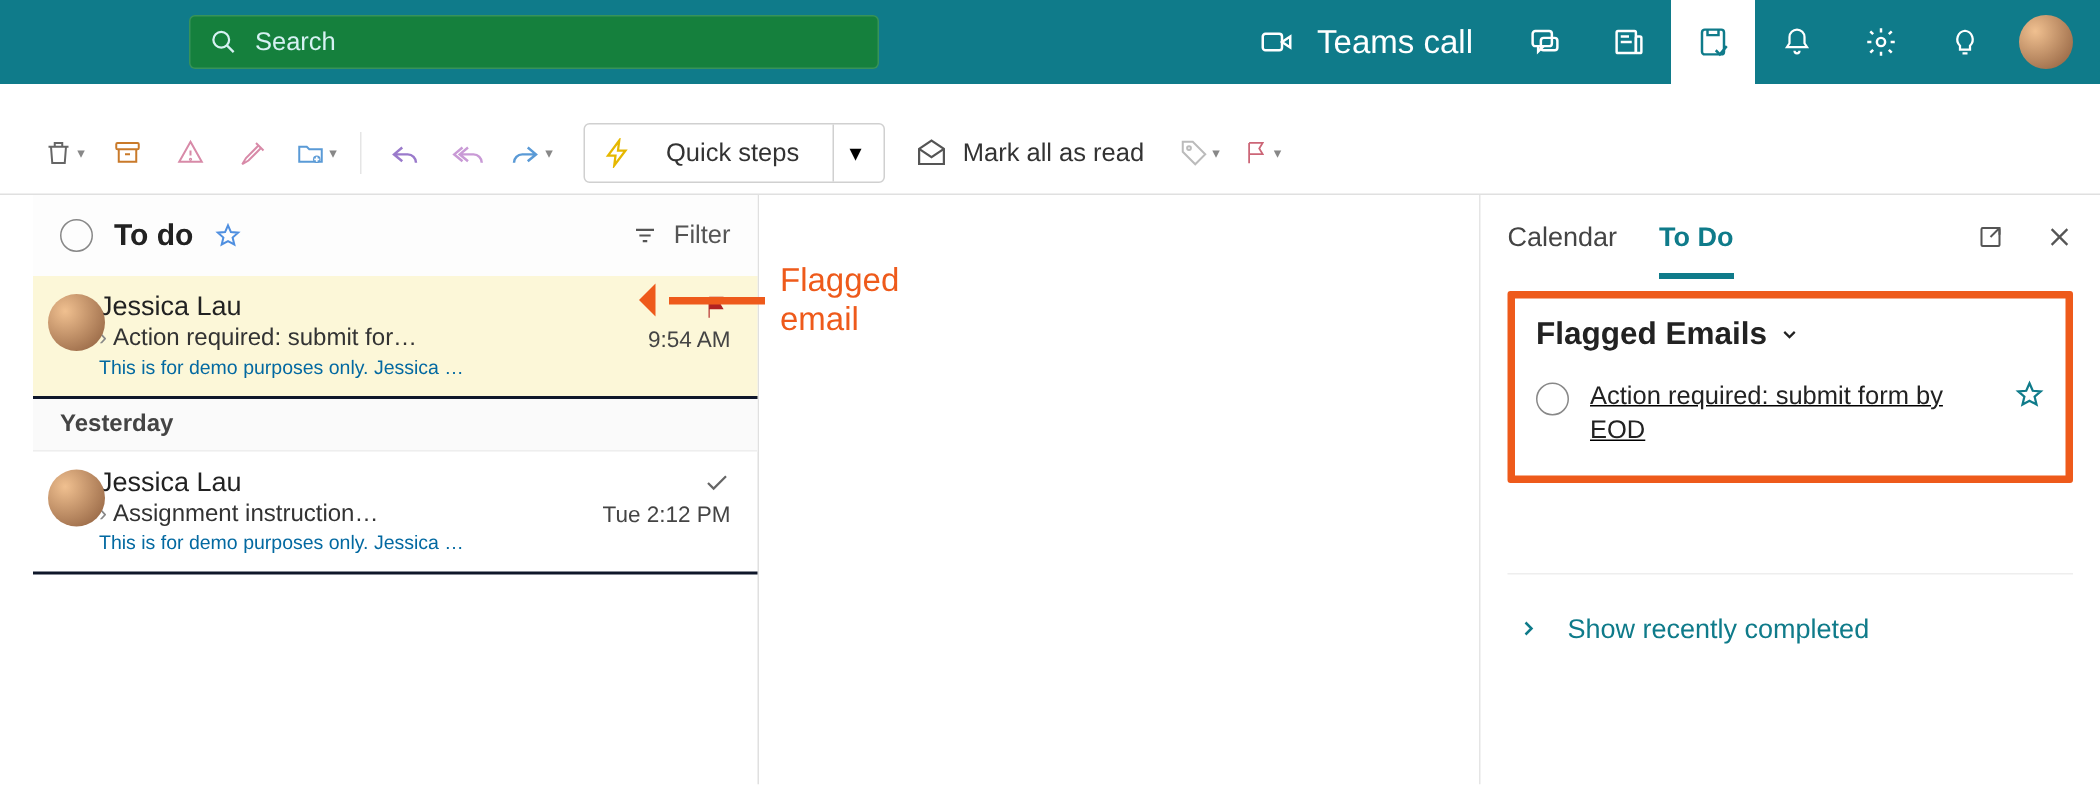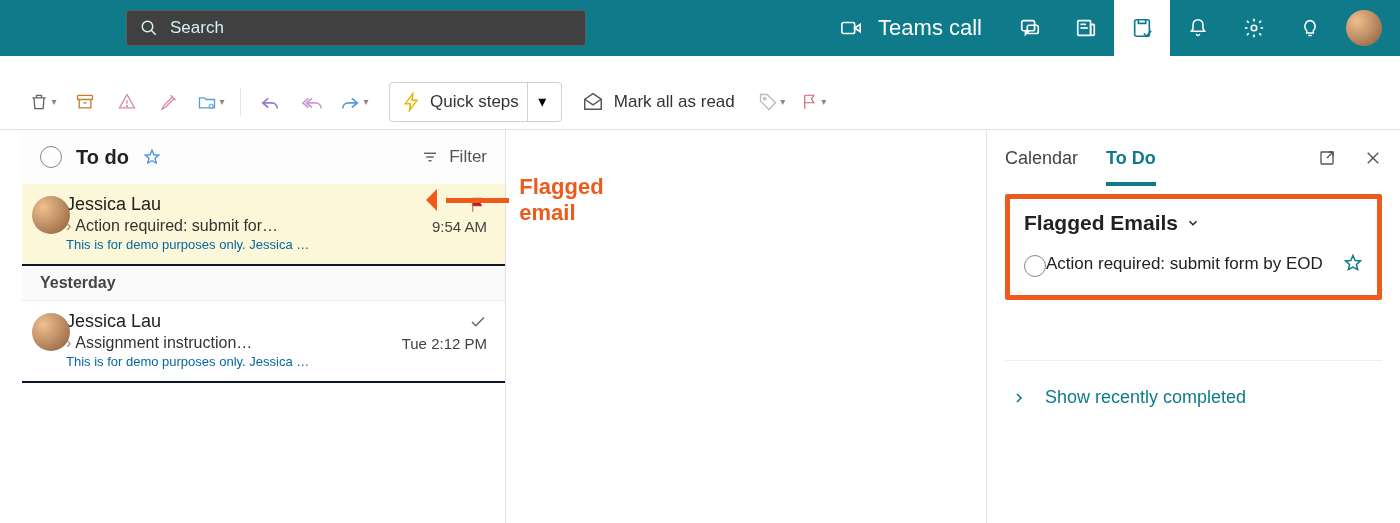--- a/index.html
+++ b/index.html
@@ -1,34 +1,34 @@
 <!DOCTYPE html>
 <html><head>
 <meta charset="utf-8">
 <style>
   * { box-sizing: border-box; margin: 0; padding: 0; font-family: "Segoe UI", Arial, sans-serif; }
   html, body { width: 1400px; height: 523px; overflow: hidden; background: #fff; }
 
   
   .topbar { height: 56px; background: #0f7b8a; display: flex; align-items: center; color: #fff; }
-  .searchwrap { margin-left: 126px; width: 460px; height: 36px; background: #404040; border-radius: 4px; display: flex; align-items: center; padding: 0 14px; box-shadow: inset 0 0 0 1px rgba(255,255,255,0.15); }
+  .searchwrap { margin-left: 126px; width: 460px; height: 36px; background: #15803d; border-radius: 4px; display: flex; align-items: center; padding: 0 14px; box-shadow: inset 0 0 0 1px rgba(255,255,255,0.15); }
   .searchwrap .icon { color: #d6f1f3; margin-right: 12px; }
   .searchwrap .ph { color: #d6f1f3; font-size: 17px; }
   .topbar .spacer { flex: 1; }
   .topbtn { width: 56px; height: 56px; display: flex; align-items: center; justify-content: center; color: #fff; position: relative; }
   .topbtn.active { background: #fff; color: #0f7b8a; }
   .teamscall { display: flex; align-items: center; gap: 16px; padding: 0 20px; font-size: 22px; }
   .avatar-top { width: 36px; height: 36px; border-radius: 50%; background: radial-gradient(circle at 30% 30%, #f0c090, #8a5a3a); margin: 0 18px 0 8px; }
 
   
   .cmdbar { height: 56px; border-bottom: 1px solid #e0e0e0; display: flex; align-items: center; padding: 0 24px; gap: 4px; margin-top: 18px; }
   .cmd { height: 38px; min-width: 38px; display: flex; align-items: center; justify-content: center; border-radius: 4px; color: #5a5a5a; position: relative; }
   .cmd .chev { font-size: 10px; margin-left: 2px; color: #888; }
   .cmdsep { width: 1px; height: 28px; background: #e5e5e5; margin: 0 6px; }
-  .quicksteps { display: flex; align-items: center; border: 1px solid #d0d0d0; border-radius: 4px; height: 40px; padding: 0 4px 0 12px; gap: 8px; margin-left: 12px; }
+  .quicksteps { display: flex; align-items: center; border: 1px solid #d0d0d0; border-radius: 4px; height: 40px; padding: 0 4px 0 12px; gap: 22px; margin-left: 12px; }
   .quicksteps .split { border-left: 1px solid #d0d0d0; width: 30px; height: 100%; display: flex; align-items: center; justify-content: center; }
   .markread { display: flex; align-items: center; gap: 10px; font-size: 17px; color: #333; margin-left: 16px; }
 
   
   .main { display: flex; height: calc(523px - 56px - 56px - 18px); }
   .msglist { width: 484px; border-right: 1px solid #e0e0e0; margin-left: 22px; position: relative; }
   .center { flex: 1; position: relative; }
   .sidepane { width: 414px; border-left: 1px solid #e5e5e5; padding: 0 18px; position: relative; }
 
   .listhdr { display: flex; align-items: center; height: 54px; padding: 0 18px; gap: 14px; background:#fdfdfd; }
@@ -44,34 +44,34 @@
   .msg .flag { margin-left: auto; color: #b02222; }
   .msg .check { margin-left: auto; color: #666; }
   .msg .row2 { display: flex; align-items: center; margin-top: 2px; }
   .msg .subj { font-size: 16px; color: #333; }
   .msg .chev2 { color: #888; margin-right: 4px; }
   .msg .time { margin-left: auto; font-size: 15px; color: #444; }
   .msg .prev { font-size: 13px; color: #0369a1; margin-top: 2px; }
   .group { padding: 8px 18px; font-size: 16px; color: #444; background:#fafafa; border-bottom:1px solid #eee; font-weight:600;}
 
   
-  .annot { position: absolute; left: 404px; top: 44px; display: flex; align-items: center; color: #ee5a1b; font-weight: 700; font-size: 22px; }
+  .annot { position: absolute; left: 404px; top: 44px; display: flex; align-items: center; color: #ee5a1b; font-weight: 400; font-size: 22px; }
   .annot .arrow { width: 110px; height: 14px; position: relative; margin-right: 10px; }
   .annot .arrow::before { content:""; position:absolute; left:20px; right:0; top:5px; height:5px; background:#ee5a1b; }
   .annot .arrow::after { content:""; position:absolute; left:0; top:-4px; border:11px solid transparent; border-right-color:#ee5a1b; border-left:none; }
 
   
   .sp-tabs { display: flex; align-items: center; height: 56px; gap: 28px; }
   .sp-tabs .tab { font-size: 18px; color: #444; height: 56px; display: flex; align-items: center; }
   .sp-tabs .tab.active { color: #0f7b8a; font-weight: 600; border-bottom: 4px solid #0f7b8a; padding-top:4px;}
   .sp-tabs .right { margin-left: auto; display: flex; gap: 28px; color: #555; }
 
   .flagged-block { border: 5px solid #ee5a1b; border-radius: 2px; padding: 12px 14px 18px; margin-top: 8px; }
   .flagged-title { font-size: 21px; font-weight: 600; display: flex; align-items: center; gap: 8px; color:#222;}
-  .task { display: flex; margin-top: 18px; gap: 0; }
+  .task { display: flex; margin-top: 18px; gap: 14px; text-decoration: underline; }
   .task .circle { width: 22px; height: 22px; border: 1.5px solid #888; border-radius: 50%; flex-shrink:0; margin-top:2px;}
   .task .body .tline { font-size: 17px; color: #222; line-height:1.35;}
   .task .body .meta { display: flex; align-items: center; gap: 8px; color: #6a6a6a; font-size: 15px; margin-top: 4px; }
   .task .tstar { margin-left: auto; color: #0f7b8a; }
 
   .showcomp { display: flex; align-items: center; gap: 18px; color: #0f7b8a; font-size: 18px; margin-top: 60px; padding-left: 6px; border-top:1px solid #eee; padding-top:26px;text-align:right;}
   .circle-check{ width:22px; height:22px; border:1.5px solid #888; border-radius:50%;}
 
   svg { display:block; }
 </style>

